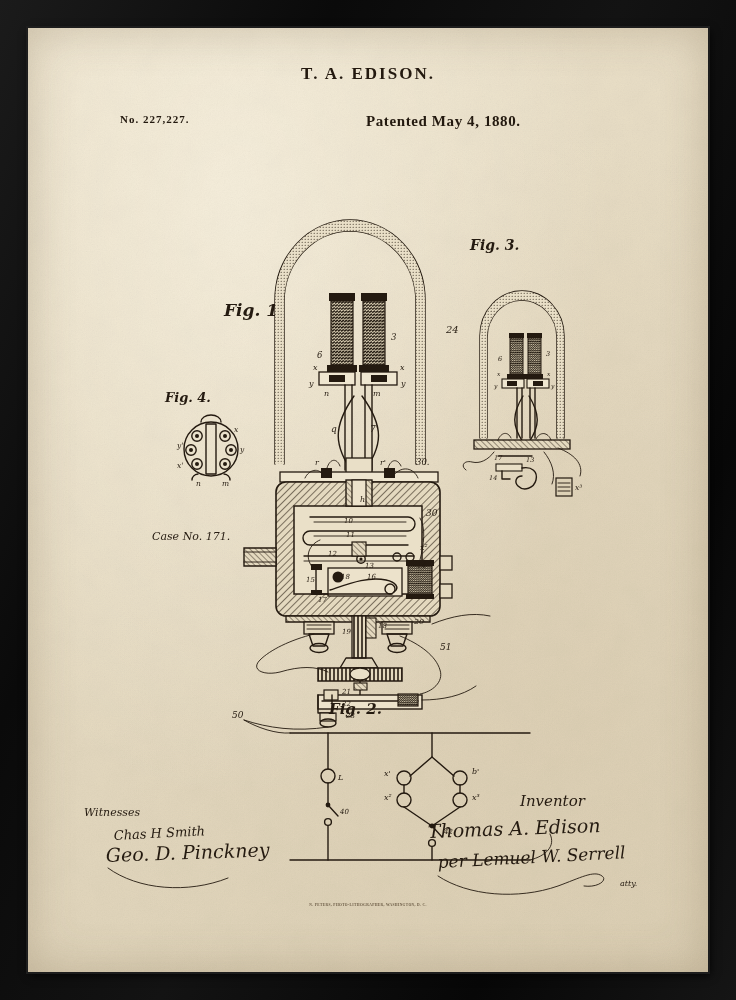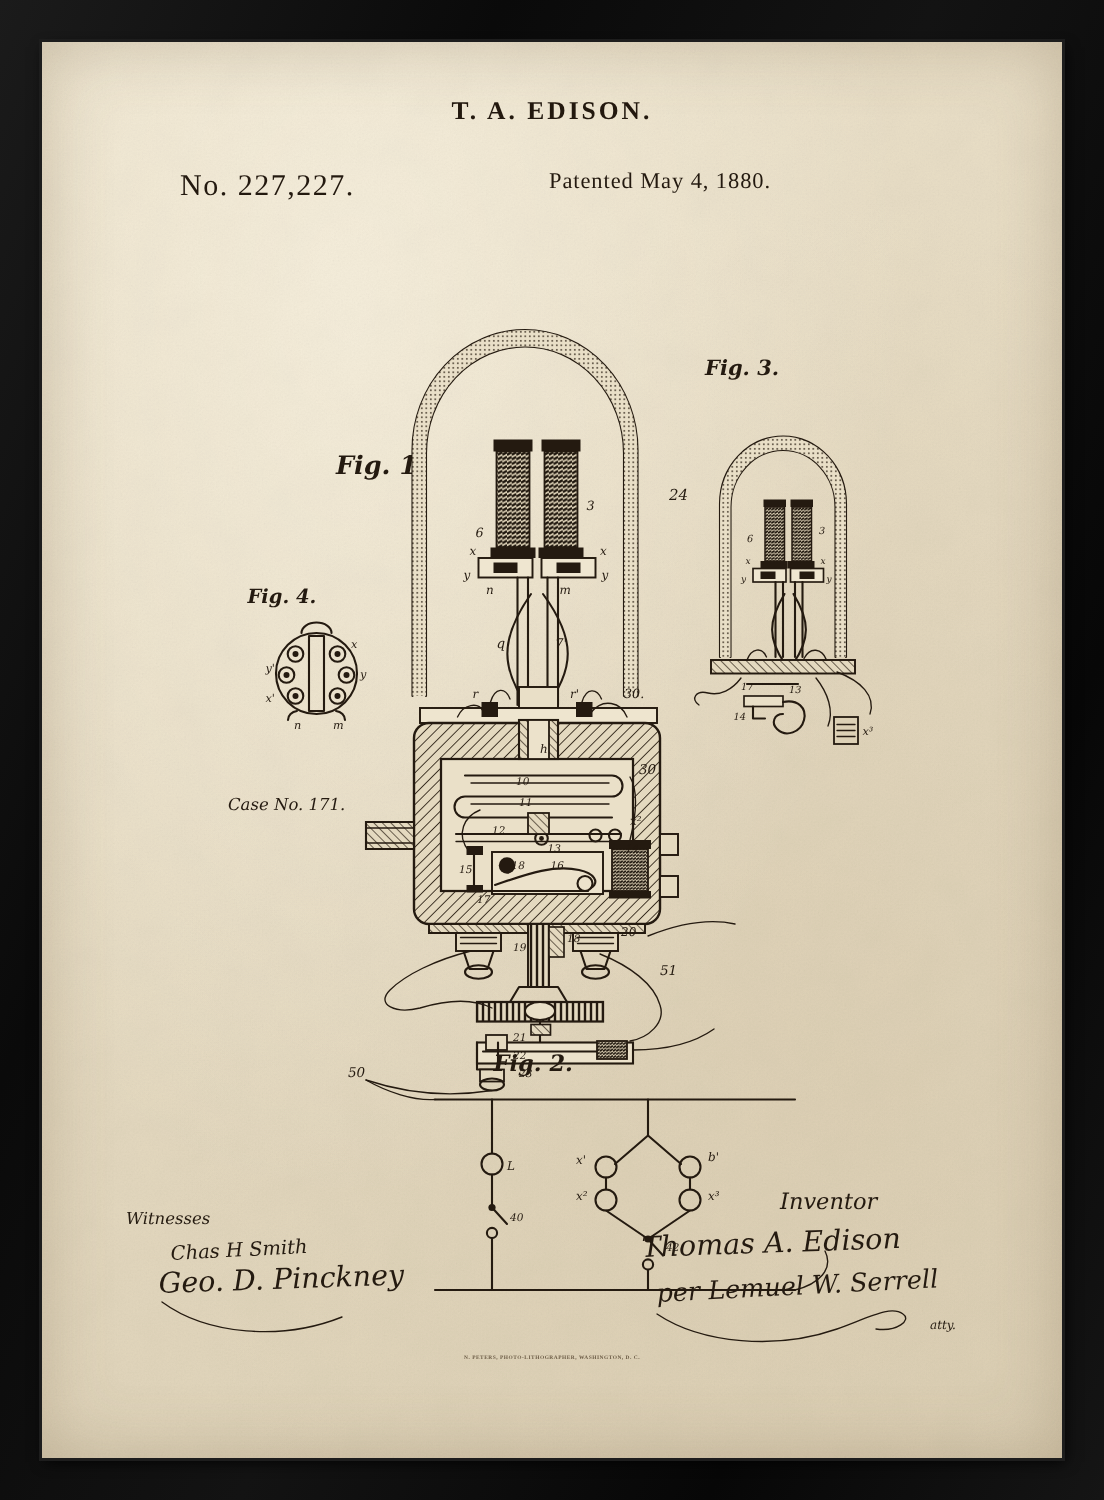--- a/index.html
+++ b/index.html
@@ -22,22 +22,22 @@
   #grain{position:absolute;inset:0;opacity:.5;mix-blend-mode:multiply;}
   .vig{position:absolute;inset:0;box-shadow:inset 0 0 46px rgba(120,100,70,.30);pointer-events:none;}
 
   
   #sheet{position:absolute;inset:0;color:#23190f;}
   .t{position:absolute;white-space:nowrap;}
   .hdr-name{left:0;right:0;top:36px;text-align:center;font-weight:bold;
      font-size:17px;letter-spacing:2.0px;font-family:"Liberation Serif",serif;}
   .hdr-sub{left:0;right:0;top:58px;text-align:center;font-weight:bold;
      font-size:14.5px;letter-spacing:.9px;}
-  .hdr-no{left:92px;top:85px;font-weight:normal;font-size:20px;letter-spacing:1.0px;}
-  .hdr-date{left:338px;top:85px;font-weight:normal;font-size:15px;letter-spacing:.6px;}
+  .hdr-no{left:92px;top:85px;font-weight:bold;font-size:11px;letter-spacing:1.0px;}
+  .hdr-date{left:338px;top:85px;font-weight:bold;font-size:15px;letter-spacing:.6px;}
   .script{font-family:"DejaVu Serif",serif;font-style:italic;}
   .fig-lbl{font-family:"DejaVu Serif",serif;font-style:italic;font-weight:bold;}
   .imprint{left:0;right:0;top:875px;text-align:center;font-size:3.6px;
      letter-spacing:.35px;color:#6a5a44;font-weight:bold;}
   .wit{font-family:"DejaVu Serif",serif;font-style:italic;}
 
   svg{display:block;}
   .ink{fill:none;stroke:#241a10;stroke-linecap:round;stroke-linejoin:round;}
   .inkf{fill:#241a10;stroke:none;}
   .thin{stroke-width:.9;}

